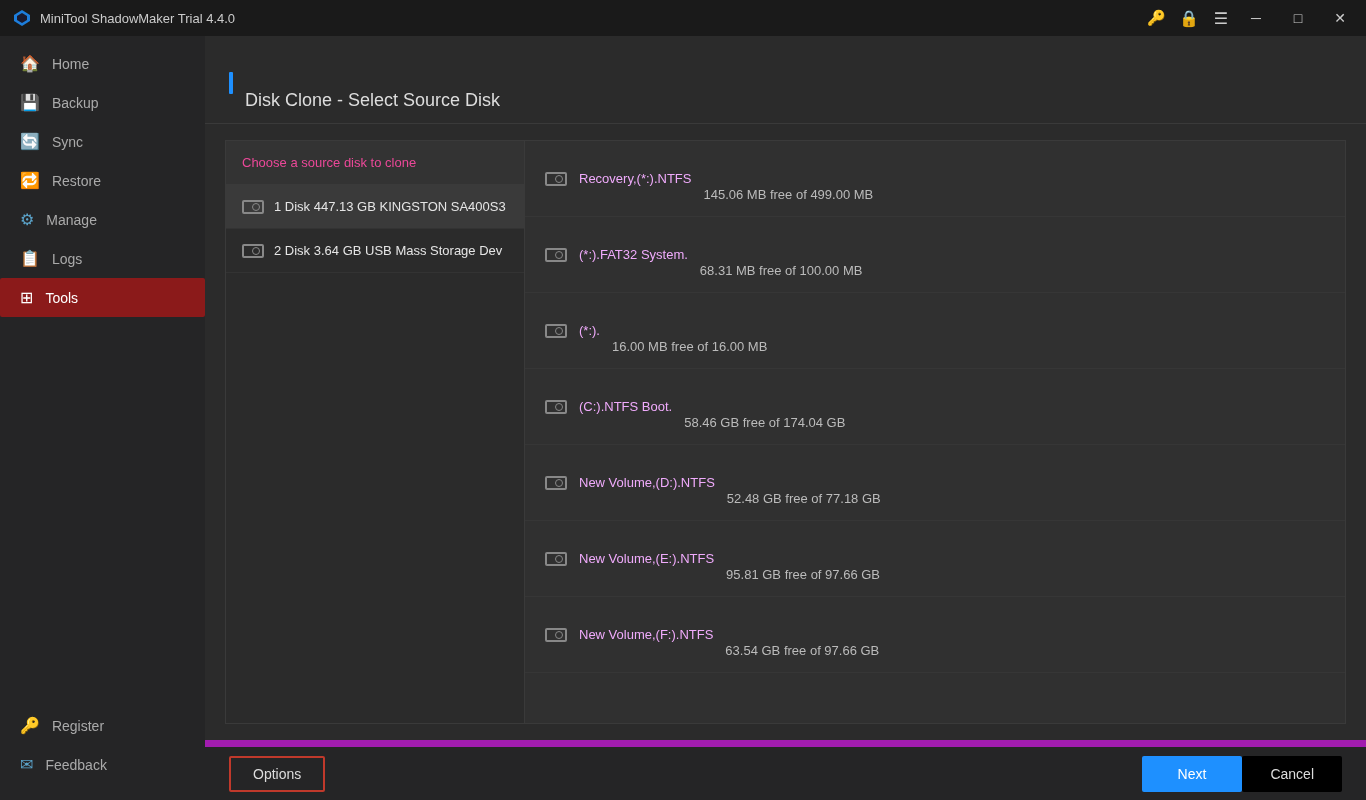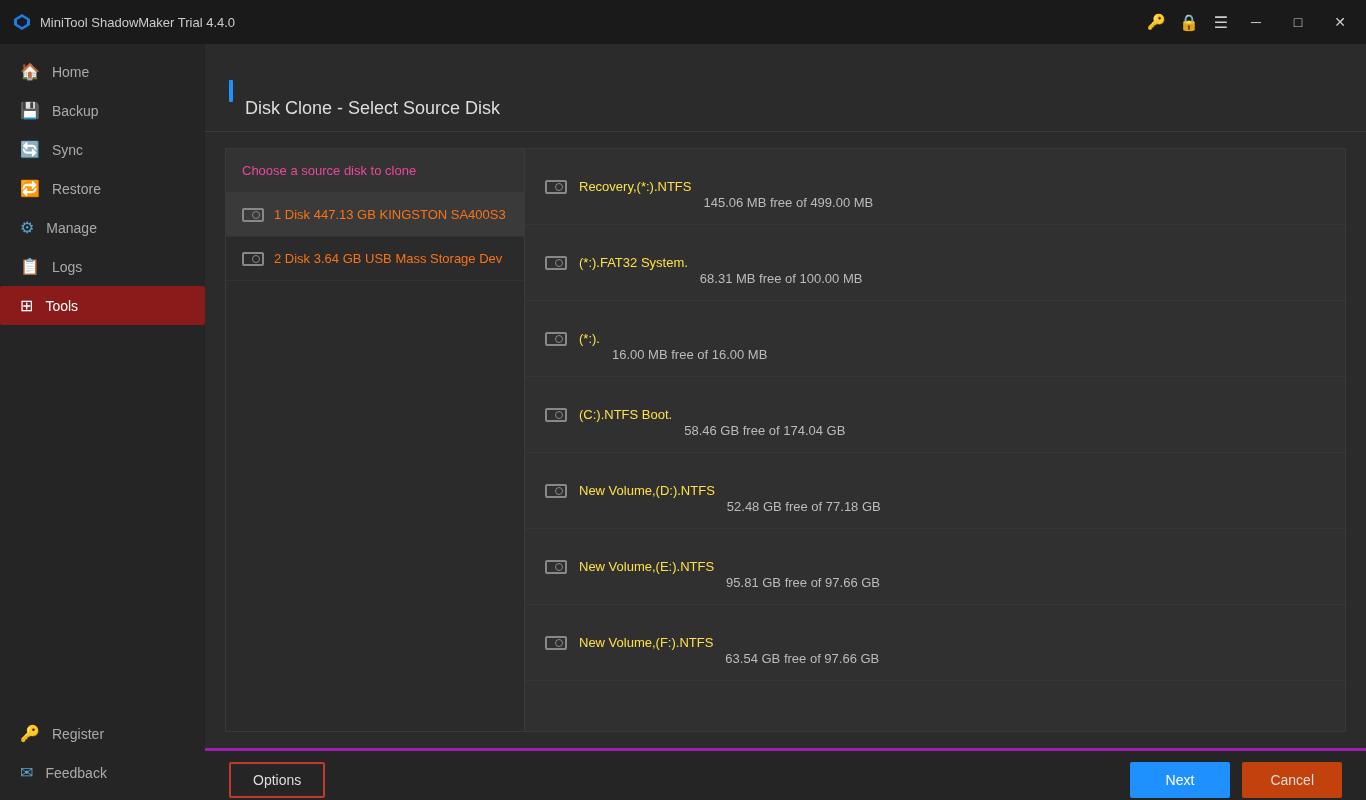--- a/index.html
+++ b/index.html
@@ -10,21 +10,21 @@
       font-family: 'Segoe UI', Arial, sans-serif;
       color: #ccc;
       overflow: hidden;
     }
 
     
     .title-bar {
       display: flex;
       align-items: center;
       background: #1a1a1a;
-      height: 44px;
+      height: 36px;
       padding: 0 12px;
       user-select: none;
     }
     .title-bar-logo {
       display: flex;
       align-items: center;
       gap: 8px;
       flex: 1;
     }
     .title-bar-logo svg {
@@ -144,21 +144,21 @@
       background: #333;
       border-bottom: 1px solid #3a3a3a;
     }
     .disk-item {
       display: flex;
       align-items: center;
       gap: 10px;
       padding: 14px 16px;
       cursor: pointer;
       font-size: 13px;
-      color: #f97316;
+      color: #e5e5e5;
       border-bottom: 1px solid #333;
     }
     .disk-item.selected { background: #3a3a3a; }
     .disk-icon {
       width: 22px; height: 14px;
       border: 2px solid #888;
       border-radius: 2px;
       display: flex;
       align-items: center;
       justify-content: center;
@@ -185,32 +185,31 @@
     }
     .partition-item {
       display: flex;
       align-items: center;
       gap: 12px;
       padding: 14px 20px;
       font-size: 13px;
       color: #bbb;
       border-bottom: 1px solid #363636;
     }
-    .partition-name { color: #fde047; }
+    .partition-name { color: #f0abfc; }
     .partition-size { color: #bbb; margin-top: 32px; }
 
     
     .bottom-bar {
       height: 60px;
       background: #252526;
-      border-top: 3px solid #a21caf;
+      border-top: 7px solid #a21caf;
       display: flex;
       align-items: center;
       padding: 0 24px;
-      gap: 12px;
     }
     .btn-options {
       padding: 8px 22px;
       background: transparent;
       border: 2px solid #c0392b;
       color: #ddd;
       font-size: 14px;
       cursor: pointer;
       border-radius: 2px;
     }
@@ -219,21 +218,21 @@
       padding: 10px 36px;
       background: #1e90ff;
       border: none;
       color: #fff;
       font-size: 14px;
       cursor: pointer;
       border-radius: 2px;
     }
     .btn-cancel {
       padding: 10px 28px;
-      background: #c2410c;
+      background: #000000;
       border: none;
       color: #ddd;
       font-size: 14px;
       cursor: pointer;
       border-radius: 2px;
     }
   </style>
 </head>
 <body>
 

